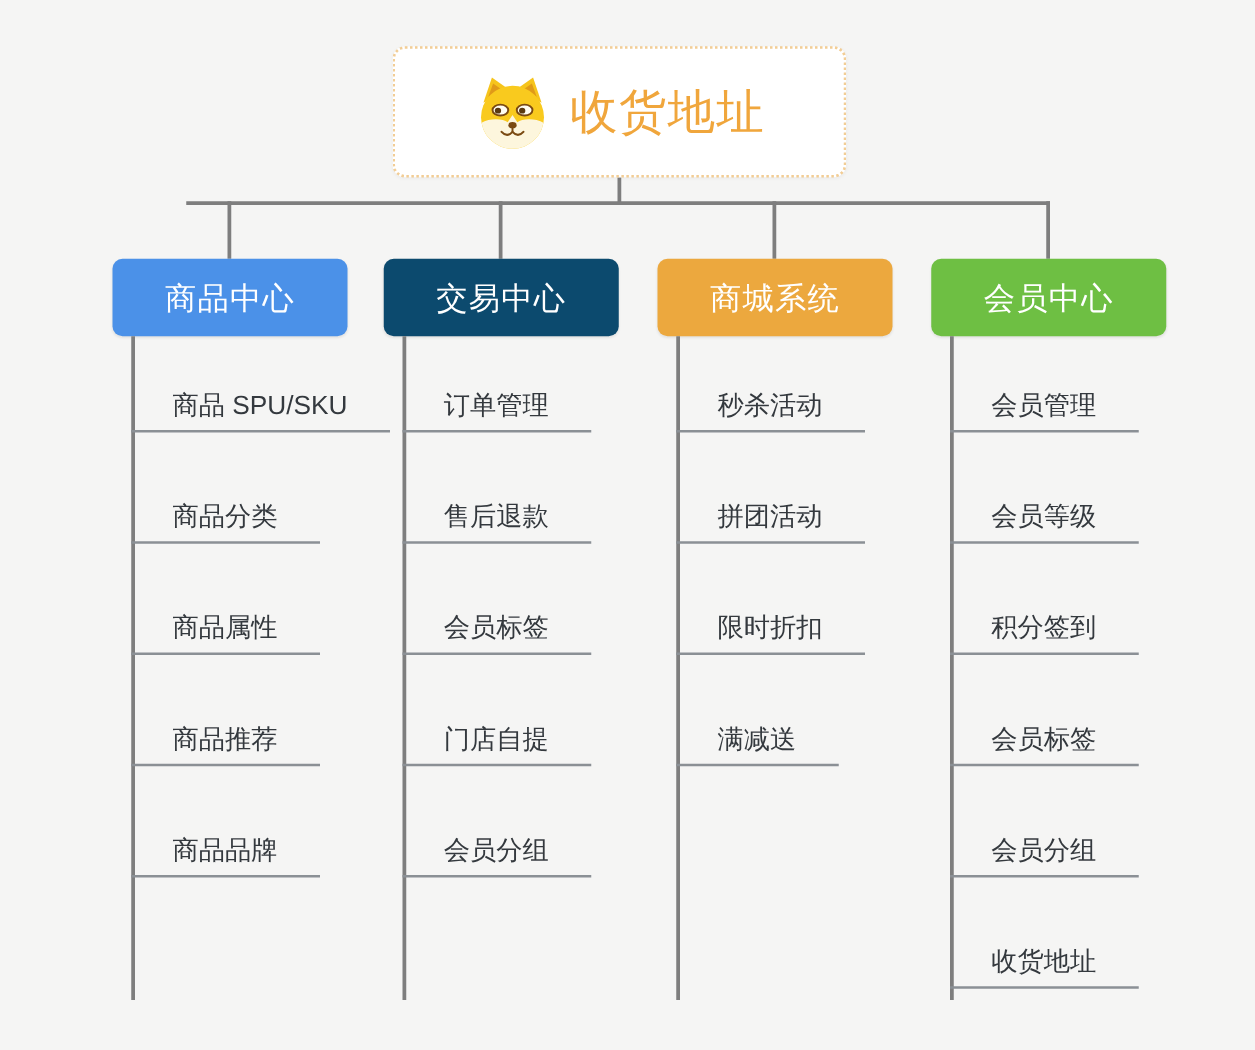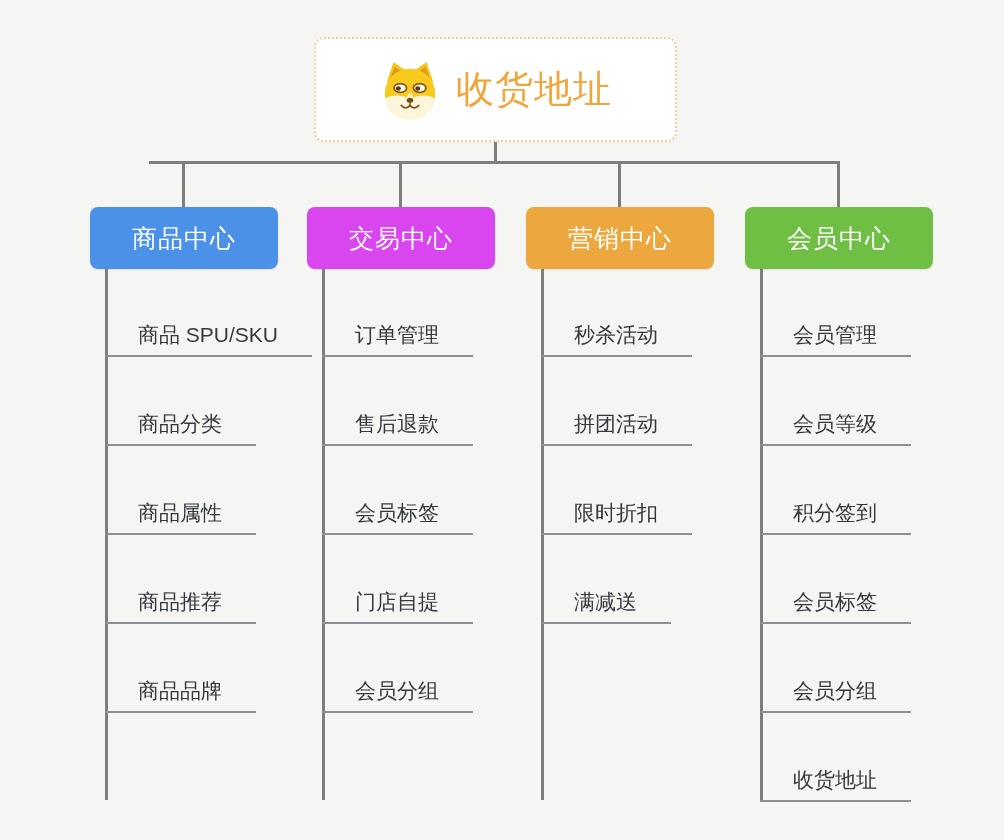--- a/index.html
+++ b/index.html
@@ -39,21 +39,21 @@
   .drop  { position:absolute; left:92px; top:-46px; width:3px; height:46px; background:#7e7e7e; }
   .trunk { position:absolute; left:15px; top:62px;  width:3px; height:531px; background:#7e7e7e; }
 
   .branch-head {
     position:relative; width:188px; height:62px; border-radius:8px;
     color:#ffffff; font-size:25px; letter-spacing:1px;
     display:flex; align-items:center; justify-content:center;
     box-shadow:0 1px 2px rgba(0,0,0,0.08);
   }
 
-  .items { position:absolute; top:61px; left:0; list-style:none;text-align:right; }
+  .items { position:absolute; top:50px; left:0; list-style:none;text-align:right; }
   .item {
     height:89px; width:fit-content;
     margin-left:15px; padding:0 34px 6px 33px;
     border-bottom:2px solid #8b9095;
     display:flex; align-items:flex-end;
     white-space:nowrap;
   }
   .item-label { font-size:21px; color:#34393e; }
 </style>
 </head>
@@ -109,21 +109,21 @@
           <li class="item">
             <span class="item-label">商品推荐</span>
           </li>
           <li class="item">
             <span class="item-label">商品品牌</span>
           </li>
         </ul>
   </div>
       <div class="branch">
     <div class="drop"></div>
-    <div class="branch-head" style="background: #d946ef;">交易中心</div>
+    <div class="branch-head" style="background: #0c4a6e;">交易中心</div>
     <div class="trunk"></div>
     <ul class="items">
           <li class="item">
             <span class="item-label">订单管理</span>
           </li>
           <li class="item">
             <span class="item-label">售后退款</span>
           </li>
           <li class="item">
             <span class="item-label">会员标签</span>
@@ -131,21 +131,21 @@
           <li class="item">
             <span class="item-label">门店自提</span>
           </li>
           <li class="item">
             <span class="item-label">会员分组</span>
           </li>
         </ul>
   </div>
       <div class="branch">
     <div class="drop"></div>
-    <div class="branch-head" style="background: rgb(236, 168, 62);">营销中心</div>
+    <div class="branch-head" style="background: rgb(236, 168, 62);">商城系统</div>
     <div class="trunk"></div>
     <ul class="items">
           <li class="item">
             <span class="item-label">秒杀活动</span>
           </li>
           <li class="item">
             <span class="item-label">拼团活动</span>
           </li>
           <li class="item">
             <span class="item-label">限时折扣</span>

